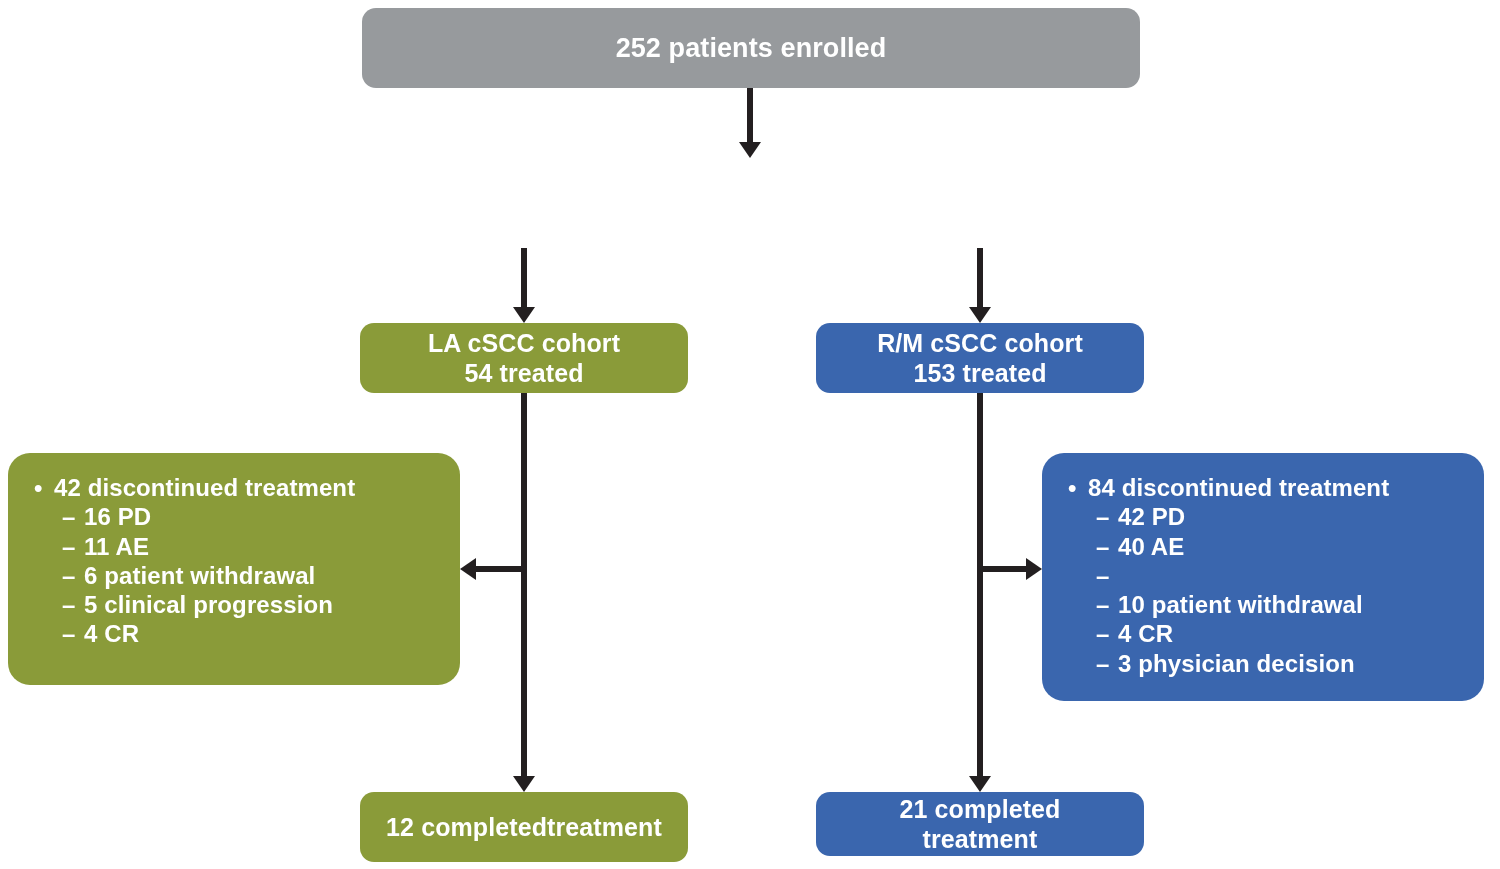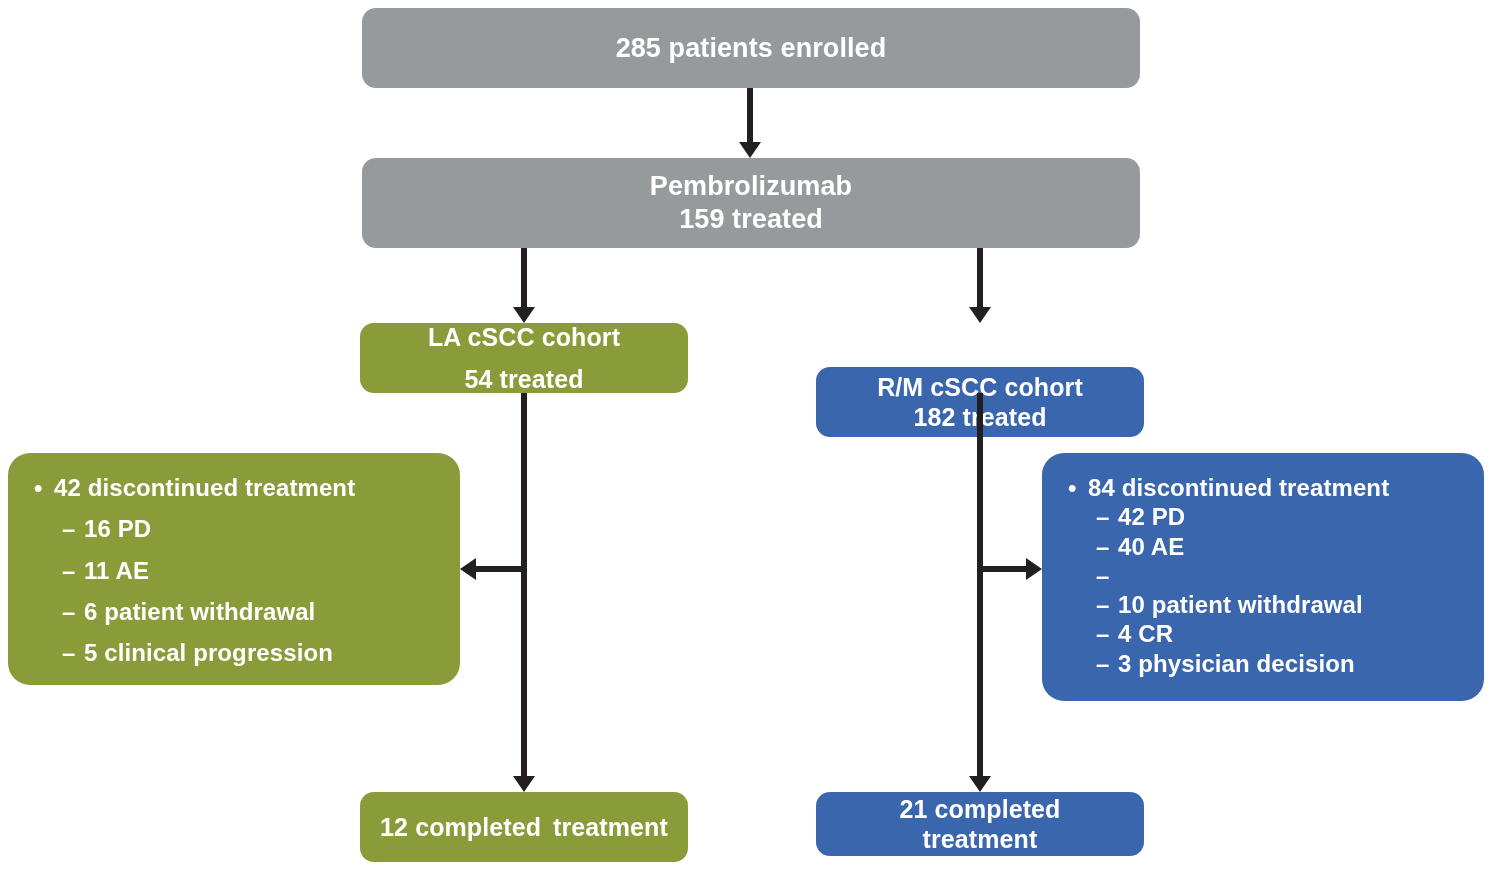--- a/index.html
+++ b/index.html
@@ -23,21 +23,21 @@
     color: #ffffff;
     font-weight: bold;
     display: flex;
     align-items: center;
     justify-content: center;
     text-align: center;
     line-height: 1.22;
     letter-spacing: 0.1px;
   }
   .node.gray  { background: #979a9d; border-radius: 14px; }
-  .node.green { background: #8a9b39; border-radius: 14px; gap: 12px; }
+  .node.green { background: #8a9b39; border-radius: 14px; }
   .node.blue  { background: #3a66ae; border-radius: 14px; }
 
   .node.listbox {
     align-items: flex-start;
     justify-content: flex-start;
     text-align: left;
     border-radius: 22px;
     padding: 20px 22px 20px 26px;
     flex-direction: column;
   }
@@ -91,36 +91,32 @@
     border-bottom: 11px solid transparent;
     border-left: 16px solid #231f20;
   }
 </style>
 </head>
 <body>
 
 <div id="canvas">
 
   <div class="node gray" style="left:362px; top:8px; width:778px; height:80px; font-size:27px;">
-    <span class="title-line">285 patients enrolled</span>
-  </div>
-
-  <div class="node gray" style="left:362px; top:158px; width:778px; height:90px; font-size:27px; flex-direction:column;">
-    <span class="title-line">Pembrolizumab</span>
-    <span class="title-line">159 treated</span>
-  </div>
+    <span class="title-line">252 patients enrolled</span>
+  </div>
+
 
   <div class="node green" style="left:360px; top:323px; width:328px; height:70px; font-size:25px; flex-direction:column;">
     <span class="title-line">LA cSCC cohort</span>
     <span class="title-line">54 treated</span>
   </div>
 
-  <div class="node blue" style="left:816px; top:323px; width:328px; height:70px; font-size:25px; flex-direction:column;margin-top:44px;">
+  <div class="node blue" style="left:816px; top:323px; width:328px; height:70px; font-size:25px; flex-direction:column;">
     <span class="title-line">R/M cSCC cohort</span>
-    <span class="title-line">182 treated</span>
+    <span class="title-line">153 treated</span>
   </div>
 
   <div class="node green listbox" style="left:8px; top:453px; width:452px; height:232px; font-size:24px;">
     <div class="bullet-row">
       <span class="bullet-mark">•</span>
       <span>42 discontinued treatment</span>
     </div>
     <div class="sub-row">
       <span class="dash-mark">–</span>
       <span>16 PD</span>

